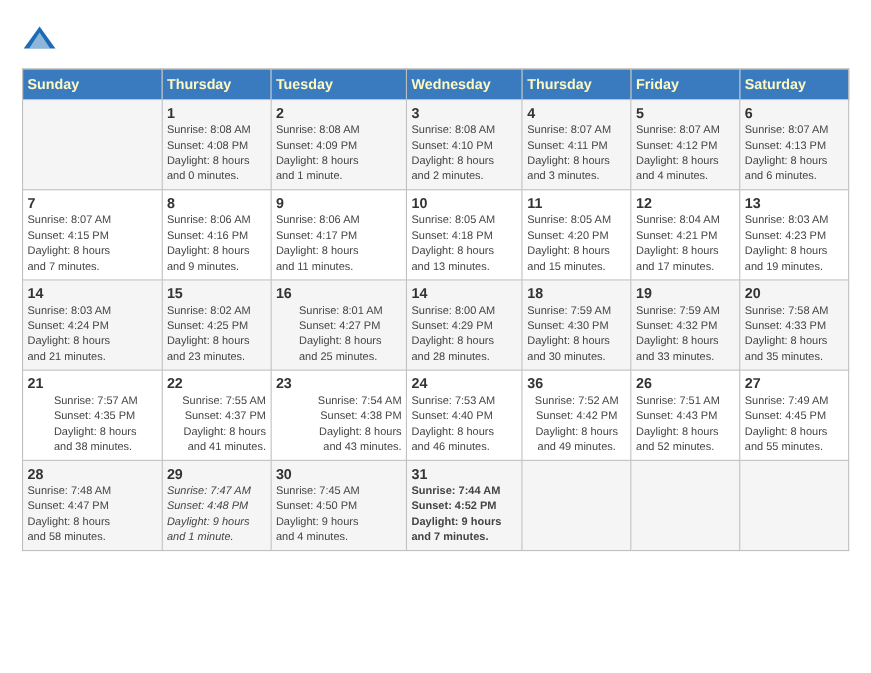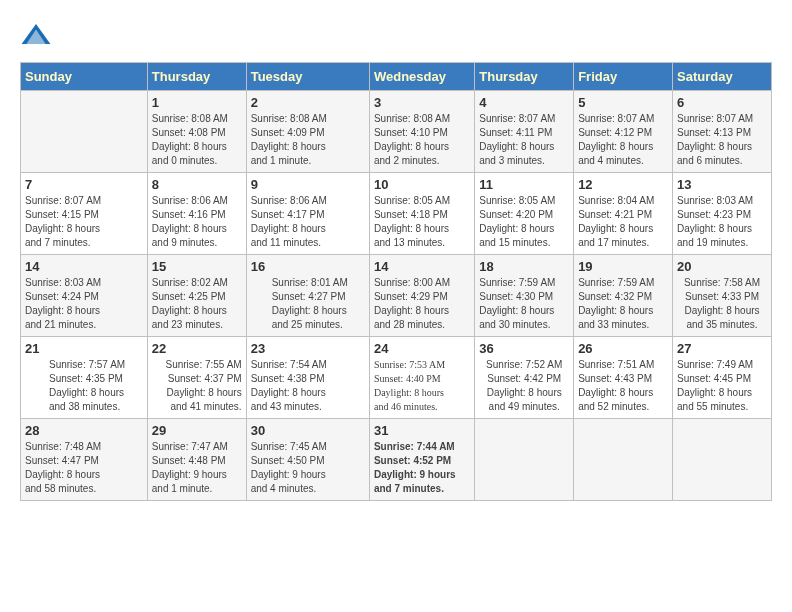--- a/index.html
+++ b/index.html
@@ -244,21 +244,21 @@
         </td>
         <td>
           <div class="day-number">19</div>
           <div class="day-info" style="white-space: pre-line;">Sunrise: 7:59 AM
 Sunset: 4:32 PM
 Daylight: 8 hours
 and 33 minutes.</div>
         </td>
         <td>
           <div class="day-number">20</div>
-          <div class="day-info" style="white-space: pre-line; text-align: center;">Sunrise: 7:58 AM
+          <div class="day-info" style="white-space: pre-line;">Sunrise: 7:58 AM
 Sunset: 4:33 PM
 Daylight: 8 hours
 and 35 minutes.</div>
         </td>
       </tr>
       <tr>
         <td>
           <div class="day-number">21</div>
           <div class="day-info" style="white-space: pre-line; margin-left: 24px;">Sunrise: 7:57 AM
 Sunset: 4:35 PM
@@ -267,28 +267,28 @@
         </td>
         <td>
           <div class="day-number">22</div>
           <div class="day-info" style="white-space: pre-line; text-align: right;">Sunrise: 7:55 AM
 Sunset: 4:37 PM
 Daylight: 8 hours
 and 41 minutes.</div>
         </td>
         <td>
           <div class="day-number">23</div>
-          <div class="day-info" style="white-space: pre-line;">Sunrise: 7:54 AM
+          <div class="day-info" style="white-space: pre-line; text-align: right;">Sunrise: 7:54 AM
 Sunset: 4:38 PM
 Daylight: 8 hours
 and 43 minutes.</div>
         </td>
         <td>
           <div class="day-number">24</div>
-          <div class="day-info" style="white-space: pre-line; font-family: Liberation Serif, serif;">Sunrise: 7:53 AM
+          <div class="day-info" style="white-space: pre-line;">Sunrise: 7:53 AM
 Sunset: 4:40 PM
 Daylight: 8 hours
 and 46 minutes.</div>
         </td>
         <td>
           <div class="day-number">36</div>
           <div class="day-info" style="white-space: pre-line; text-align: center;">Sunrise: 7:52 AM
 Sunset: 4:42 PM
 Daylight: 8 hours
 and 49 minutes.</div>
@@ -311,21 +311,21 @@
       <tr>
         <td>
           <div class="day-number">28</div>
           <div class="day-info" style="white-space: pre-line;">Sunrise: 7:48 AM
 Sunset: 4:47 PM
 Daylight: 8 hours
 and 58 minutes.</div>
         </td>
         <td>
           <div class="day-number">29</div>
-          <div class="day-info" style="white-space: pre-line;">Sunrise: 7:47 AM
+          <div class="day-info" style="white-space: pre-line; font-style: italic;">Sunrise: 7:47 AM
 Sunset: 4:48 PM
 Daylight: 9 hours
 and 1 minute.</div>
         </td>
         <td>
           <div class="day-number">30</div>
           <div class="day-info" style="white-space: pre-line;">Sunrise: 7:45 AM
 Sunset: 4:50 PM
 Daylight: 9 hours
 and 4 minutes.</div>

